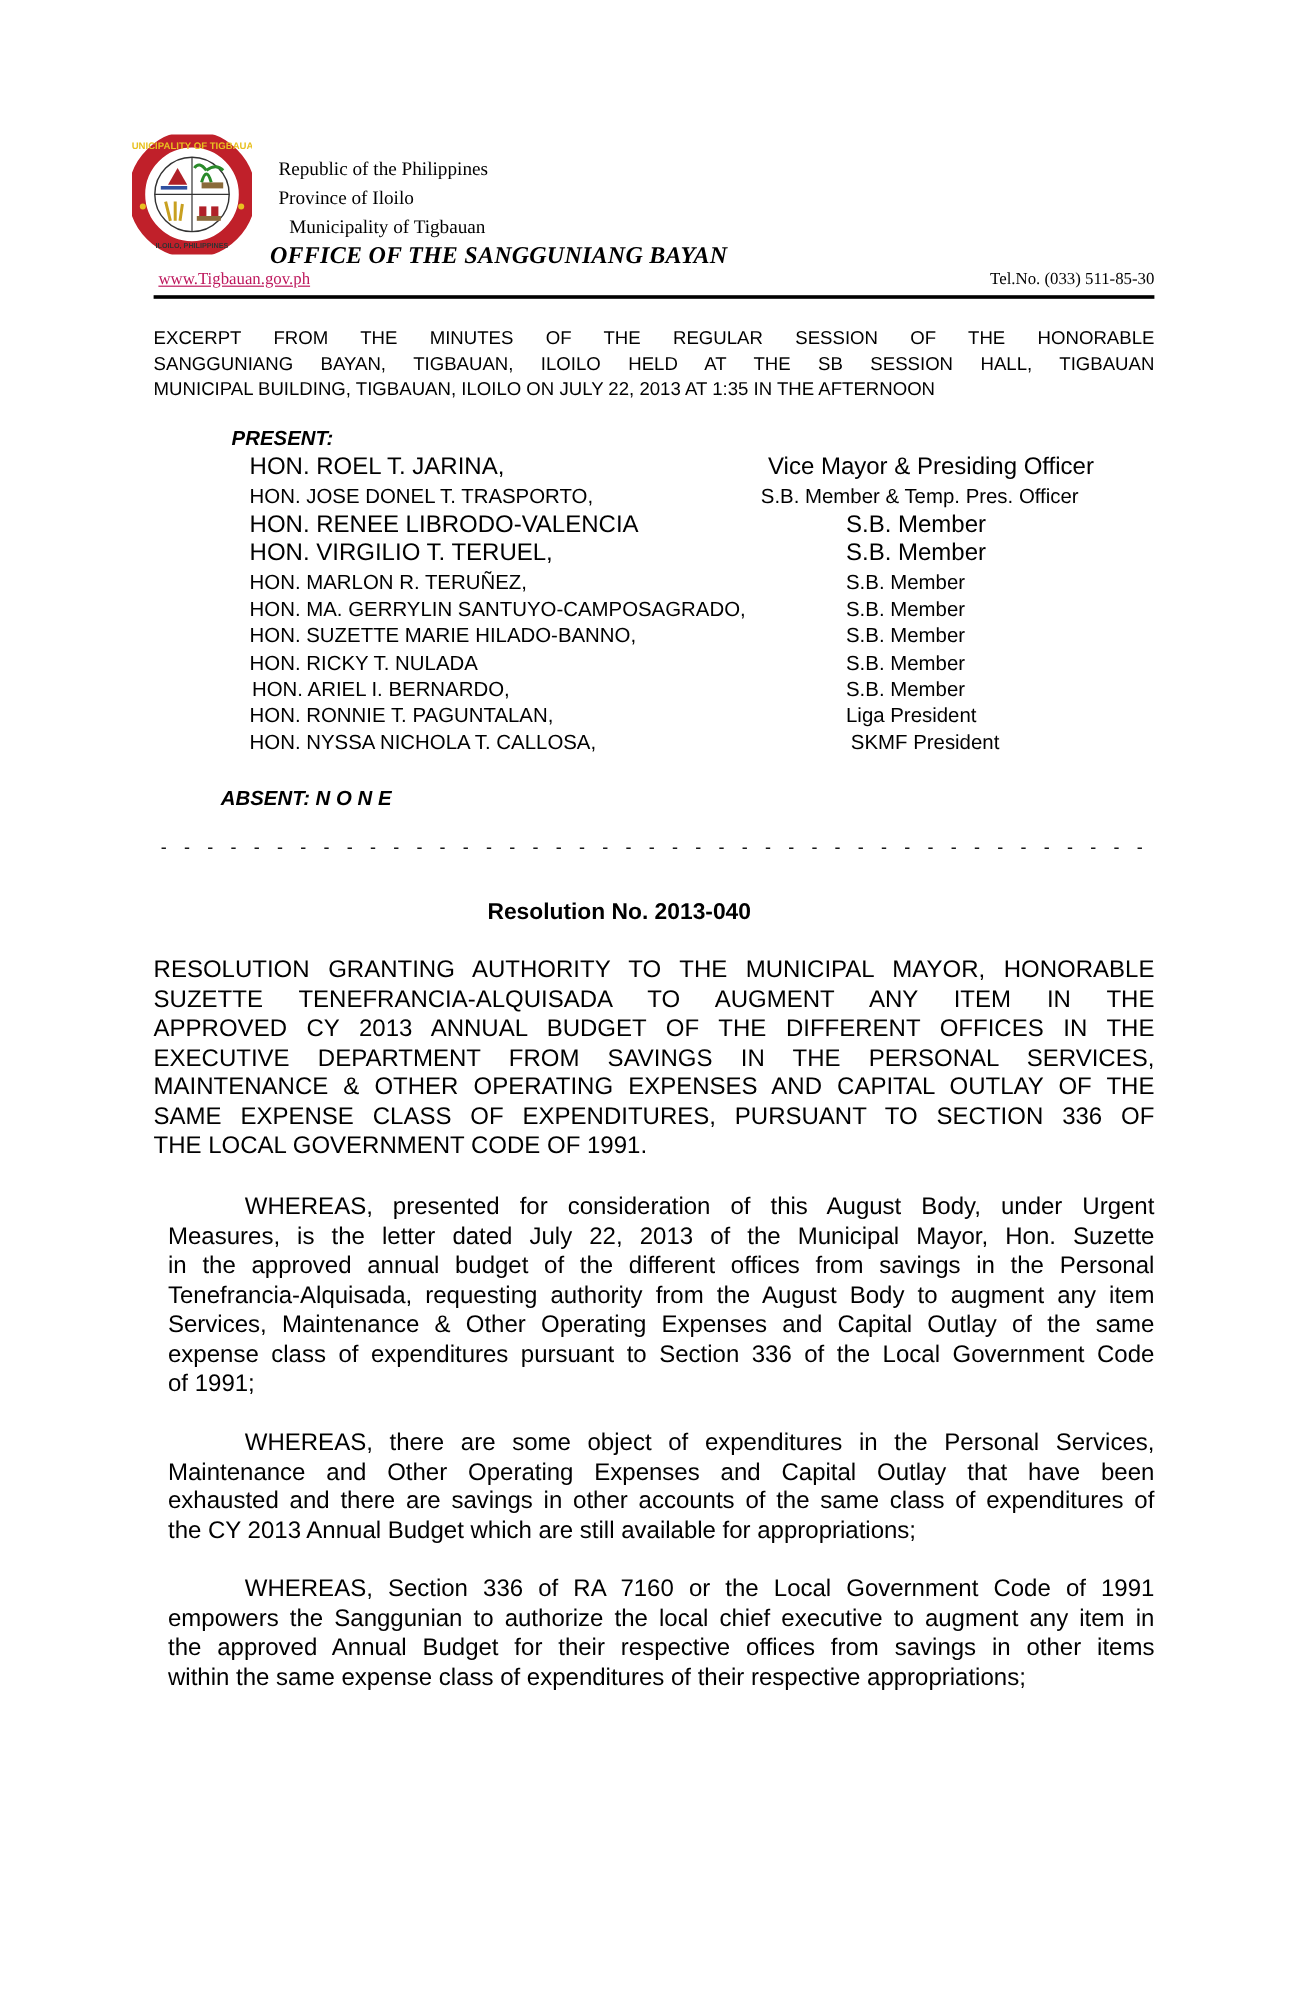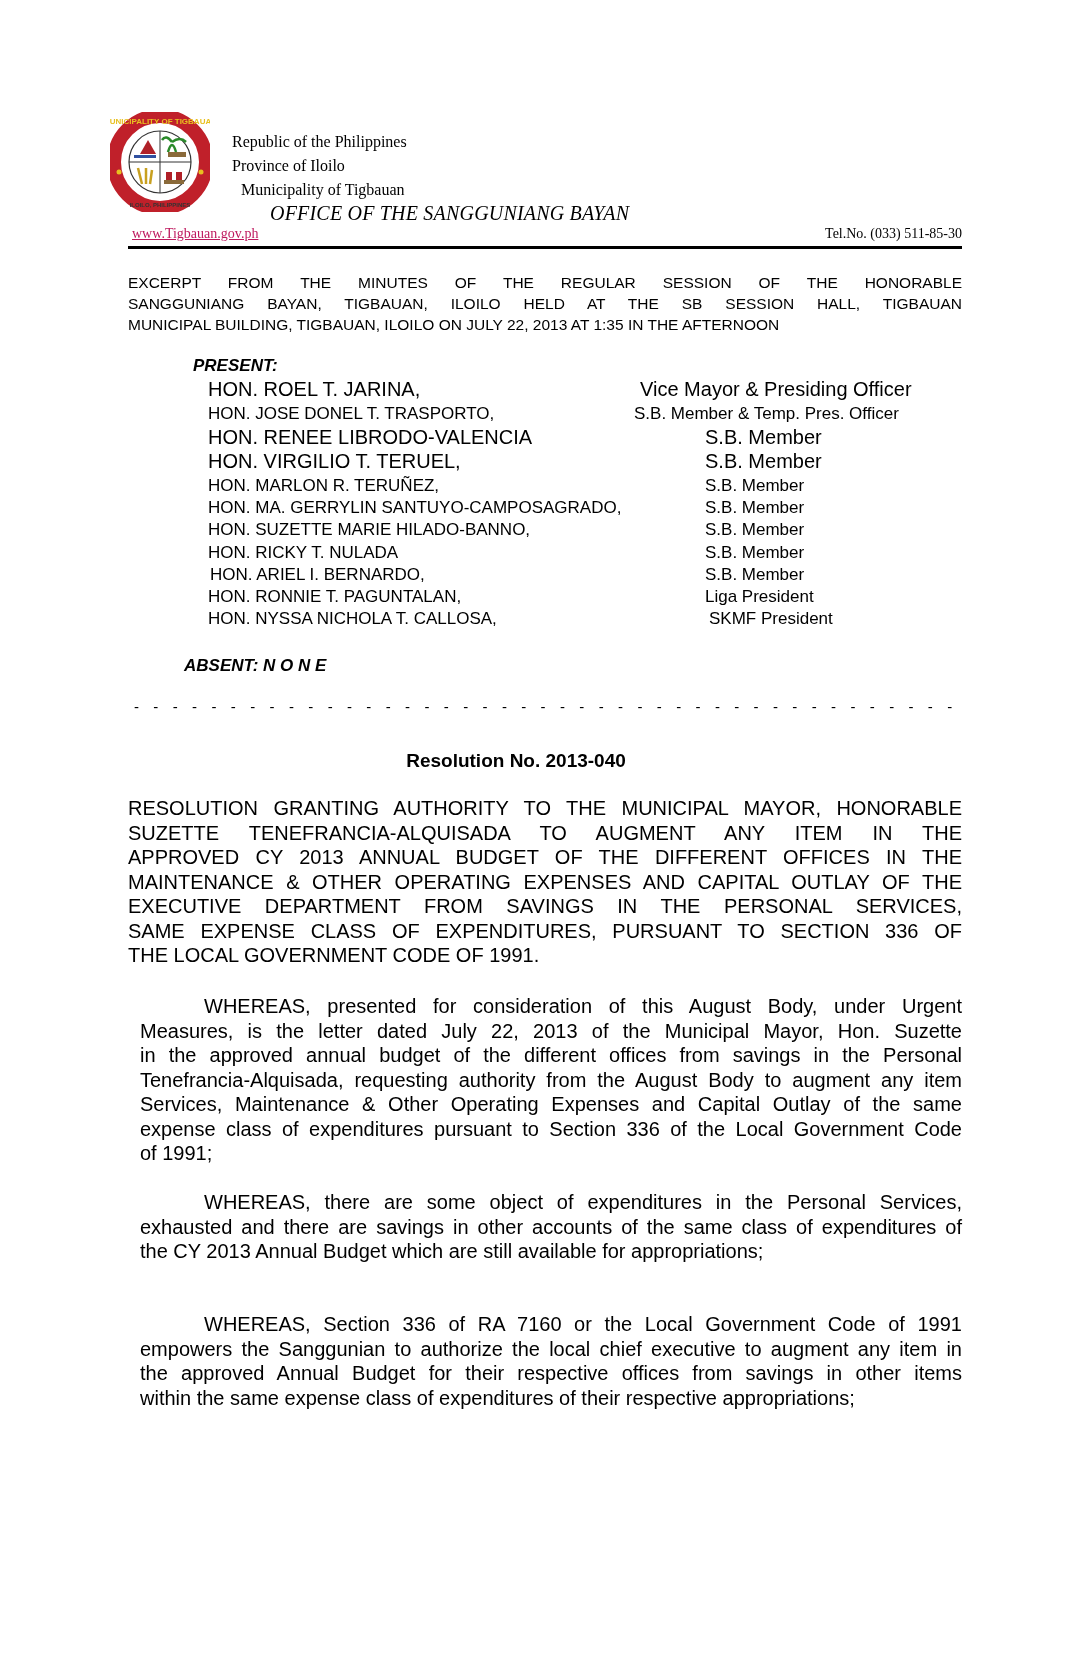--- a/index.html
+++ b/index.html
@@ -5,21 +5,21 @@
   html, body { margin:0; padding:0; background:#ffffff; }
   body { width:1088px; height:1664px; position:relative; overflow:hidden; color:#000; }
   .page { position:absolute; left:0; top:0; width:1088px; height:1664px; }
 
   
   .seal { position:absolute; left:110px; top:112px; width:100px; height:100px; }
   .lh { position:absolute; font-family:"Liberation Serif", serif; font-size:16px; line-height:23px; }
   .lh1 { left:232px; top:130px; }
   .lh2 { left:232px; top:154px; }
   .lh3 { left:241px; top:178px; }
-  .lh4 { left:225px; top:202px; font-weight:normal; font-style:italic; font-size:20px; letter-spacing:0.2px;margin-left:45px; }
+  .lh4 { left:225px; top:202px; font-weight:bold; font-style:italic; font-size:20px; letter-spacing:0.2px; }
   .site { position:absolute; left:132px; top:226px; font-family:"Liberation Serif", serif; font-size:14px; color:#be185d; text-decoration:underline; }
   .tel { position:absolute; right:126px; top:226px; font-family:"Liberation Serif", serif; font-size:14px; }
   .rule { position:absolute; left:128px; top:246px; width:834px; height:3px; background:#000; }
 
   .sans { font-family:"Liberation Sans", sans-serif; }
 
   
   .excerpt { position:absolute; left:128px; top:272px; width:834px; font-size:15.5px; line-height:21px; text-align:justify; }
   .excerpt .ln { display:block; text-align:justify; text-align-last:justify; }
   .excerpt .ln.last { text-align-last:left; }
@@ -140,38 +140,39 @@
   <div class="absent sans">ABSENT:  N O N E</div>
 
   <div class="dashes sans">- - - - - - - - - - - - - - - - - - - - - - - - - - - - - - - - - - - - - - - - - - - - - - - - - - - - - - - - - - - - - - - - - - - - - - - - - - - - - - - - - - - - - - - - - -</div>
 
   <div class="res-no sans">Resolution No. 2013-040</div>
 
   <div class="title-block sans">
     <span class="ln">RESOLUTION GRANTING AUTHORITY TO THE MUNICIPAL MAYOR, HONORABLE</span>
     <span class="ln">SUZETTE TENEFRANCIA-ALQUISADA TO AUGMENT ANY ITEM IN THE</span>
     <span class="ln">APPROVED CY 2013 ANNUAL BUDGET OF THE DIFFERENT OFFICES IN THE</span>
+    <span class="ln">EXECUTIVE DEPARTMENT FROM SAVINGS IN THE PERSONAL SERVICES,</span>
     <span class="ln">MAINTENANCE &amp; OTHER OPERATING EXPENSES AND CAPITAL OUTLAY OF THE</span>
-    <span class="ln">EXECUTIVE DEPARTMENT FROM SAVINGS IN THE PERSONAL SERVICES,</span>
     <span class="ln">SAME EXPENSE CLASS OF EXPENDITURES, PURSUANT TO SECTION 336 OF</span>
     <span class="ln last">THE LOCAL GOVERNMENT CODE OF 1991.</span>
   </div>
 
   <div class="para p1 sans">
     <span class="ln first">WHEREAS, presented for consideration of this August Body, under Urgent</span>
     <span class="ln">Measures, is the letter dated July 22, 2013 of the Municipal Mayor, Hon. Suzette</span>
     <span class="ln">in the approved annual budget of the different offices from savings in the Personal</span>
     <span class="ln">Tenefrancia-Alquisada, requesting authority from the August Body to augment any item</span>
     <span class="ln">Services, Maintenance &amp; Other Operating Expenses and Capital Outlay of the same</span>
     <span class="ln">expense class of expenditures pursuant to Section 336 of the Local Government Code</span>
     <span class="ln last">of 1991;</span>
   </div>
 
   <div class="para p2 sans">
     <span class="ln first">WHEREAS, there are some object of expenditures in the Personal Services,</span>
+    <span class="ln">Maintenance and Other Operating Expenses and Capital Outlay that have been</span>
     <span class="ln">exhausted and there are savings in other accounts of the same class of expenditures of</span>
     <span class="ln last">the CY 2013 Annual Budget which are still available for appropriations;</span>
   </div>
 
   <div class="para p3 sans">
     <span class="ln first">WHEREAS, Section 336 of RA 7160 or the Local Government Code of 1991</span>
     <span class="ln">empowers the Sanggunian to authorize the local chief executive to augment any item in</span>
     <span class="ln">the approved Annual Budget for their respective offices from savings in other items</span>
     <span class="ln last">within the same expense class of expenditures of their respective appropriations;</span>
   </div>

